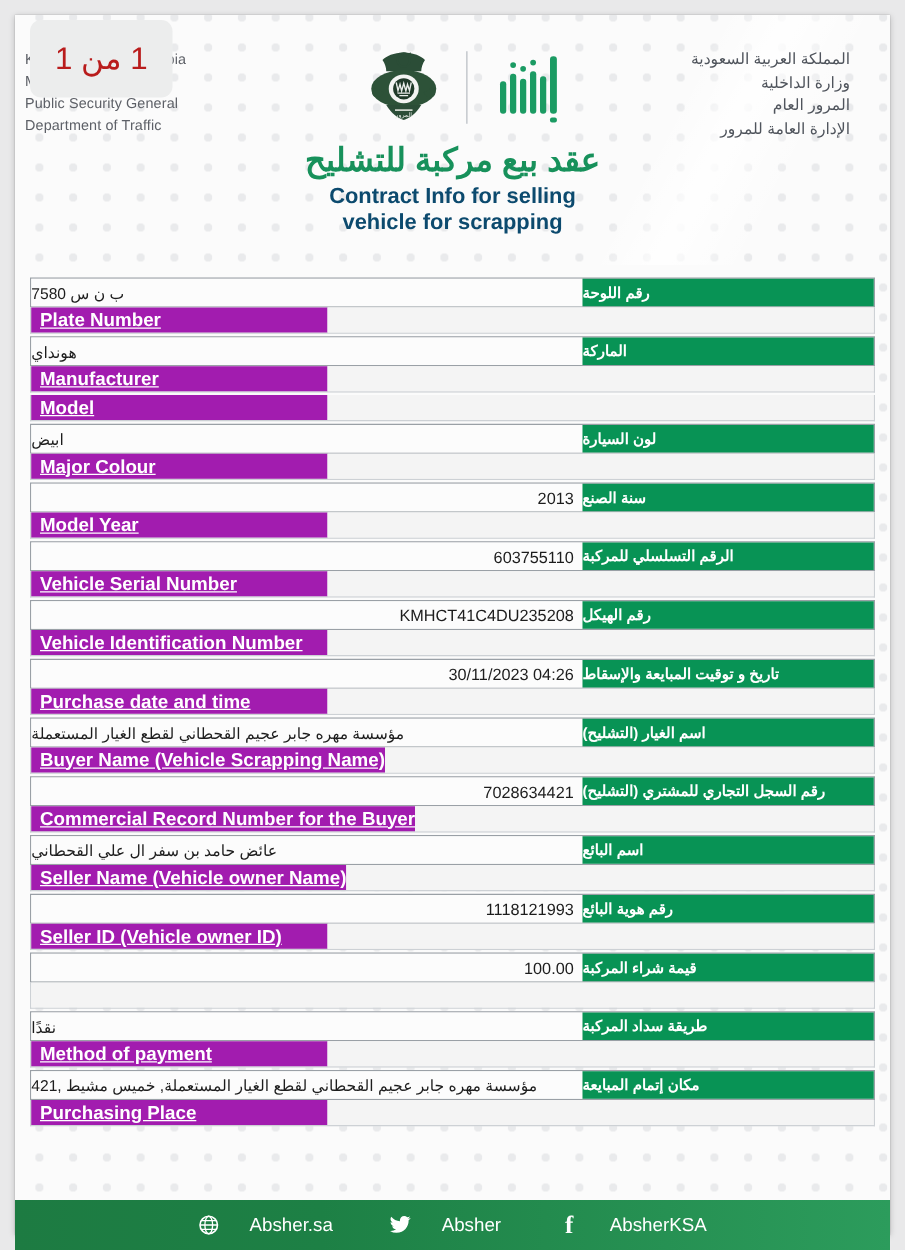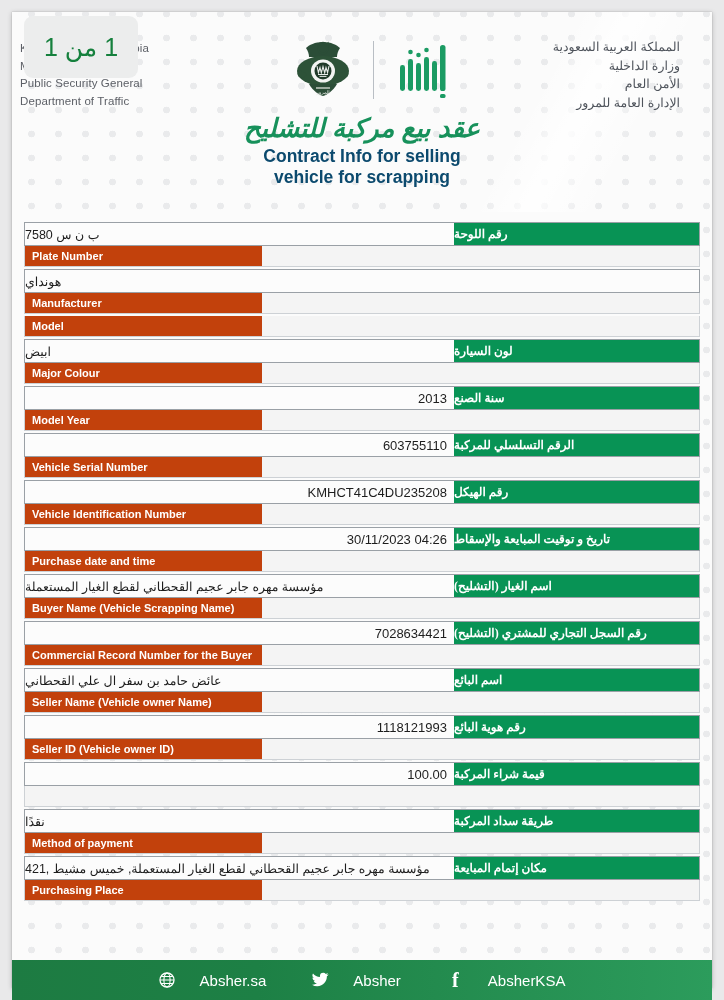--- a/index.html
+++ b/index.html
@@ -108,21 +108,20 @@
     top: 100px;
     text-align: center;
   }
   #title-ar {
     color: #17915b;
     font-size: 26px;
     font-weight: bold;
     direction: rtl;
     line-height: 32px;
     letter-spacing: 0.2px;
-    font-style: italic;
   }
   #title-en {
     color: #0c4a6e;
     font-size: 17.5px;
     font-weight: bold;
     line-height: 21px;
     margin-top: 2px;
   }
 
   
@@ -130,21 +129,21 @@
     position: absolute;
     left: 24px;
     top: 16px;
     width: 114px;
     height: 62px;
     background: #eceded;
     border-radius: 9px;
     display: flex;
     align-items: center;
     justify-content: center;
-    color: #15803d;
+    color: #b91c1c;
     font-size: 25px;
     direction: rtl;
     z-index: 9;
   }
 
   
   #fields {
     position: relative;
     padding: 0 12px;
     z-index: 2;
@@ -177,46 +176,46 @@
   .ar-value.value-latin { direction: ltr; justify-content: flex-end; font-size: 13px; }
   .ar-label {
     flex: 0 0 225px;
     background: #089355;
     color: #ffffff;
     font-size: 12px;
     font-weight: bold;
     display: flex;
     align-items: center;
     justify-content: flex-end;
-    padding-right: 20px;
+    padding-right: 8px;
     direction: rtl;
     white-space: nowrap;
-    font-family: Liberation Serif, serif;
   }
 
   
   .row-en {
     display: flex;
     align-items: stretch;
     height: 21px;
     border: 1px solid #cdd1d5;
     border-top: none;
     background: #f2f2f2;
     box-sizing: border-box;
   }
   .en-label {
     flex: 0 0 230px;
-    background: #c2410c;
+    background: #a21caf;
     color: #ffffff;
-    font-size: 11px;
+    font-size: 15px;
     font-weight: bold;
     display: flex;
     align-items: center;
     padding-left: 7px;
     white-space: nowrap;
+    text-decoration: underline;
   }
   .en-spacer { flex: 1 1 auto; background: #f4f4f4; }
 
   
   #doc-footer {
     position: absolute;
     left: 12px;
     bottom: 0;
     width: 700px;
     height: 40px;
@@ -259,21 +258,21 @@
     <div id="header-en-block">
       <div>Kingdom of Saudi Arabia</div>
       <div>Ministry of Interior</div>
       <div>Public Security General</div>
       <div>Department of Traffic</div>
     </div>
 
     <div id="header-ar-block">
       <div>المملكة العربية السعودية</div>
       <div>وزارة الداخلية</div>
-      <div>الأمن العام</div>
+      <div>المرور العام</div>
       <div>الإدارة العامة للمرور</div>
     </div>
 
     <div id="logo-group">
       <svg id="traffic-emblem" viewBox="0 0 56 62">
         <path d="M28 3 C20 3 14 6 11 9 C13 12 14 15 14 18 L42 18 C42 15 43 12 45 9 C42 6 36 3 28 3 Z" fill="#2b4d37"></path>
         <ellipse cx="28" cy="9" rx="5" ry="5.5" fill="none" stroke="#2b4d37" stroke-width="1.6"></ellipse>
         <path d="M23 7 L25 4 L27 7 L29 4 L31 7 L33 4 L34 8" fill="none" stroke="#2b4d37" stroke-width="1.2"></path>
         <ellipse cx="28" cy="32" rx="26" ry="15" fill="#2d5238"></ellipse>
         <ellipse cx="28" cy="32" rx="12" ry="11.5" fill="#f3f4f2"></ellipse>
@@ -321,20 +320,21 @@
           <div class="ar-label">رقم اللوحة</div>
         </div>
         <div class="row-en">
           <div class="en-label">Plate Number</div>
           <div class="en-spacer"></div>
         </div>
       </div>
       <div class="field">
         <div class="row-ar">
           <div class="ar-value">هونداي</div>
+          <div class="ar-label">الماركة</div>
         </div>
         <div class="row-en">
           <div class="en-label">Manufacturer</div>
           <div class="en-spacer"></div>
         </div>
       </div>
       <div class="field">
         <div class="row-en">
           <div class="en-label">Model</div>
           <div class="en-spacer"></div>

